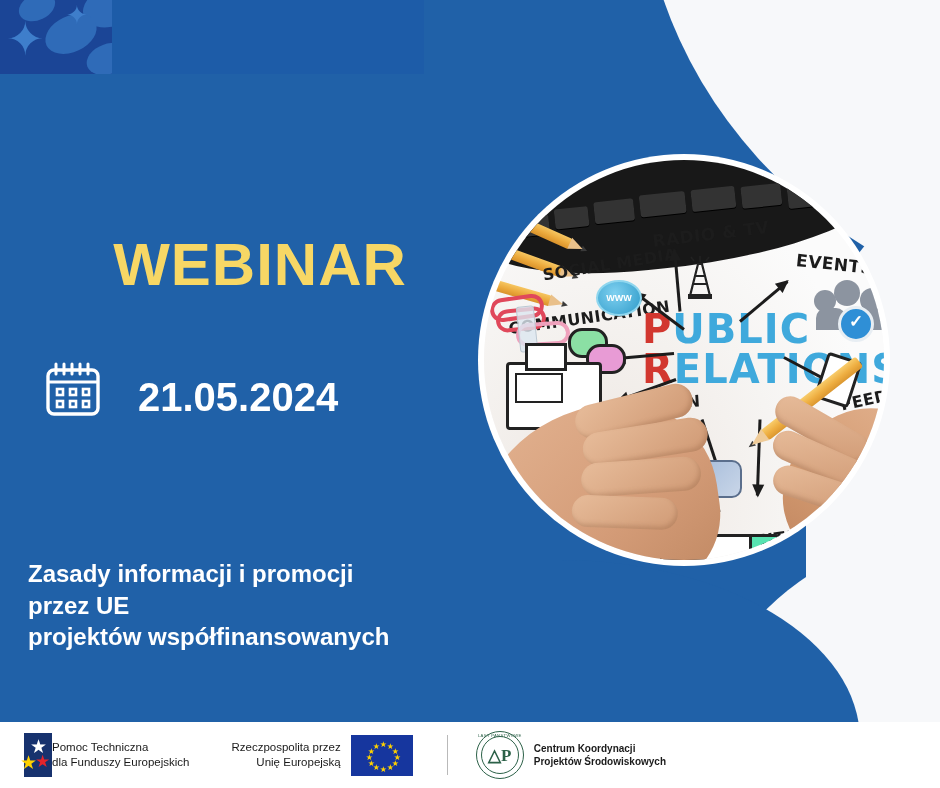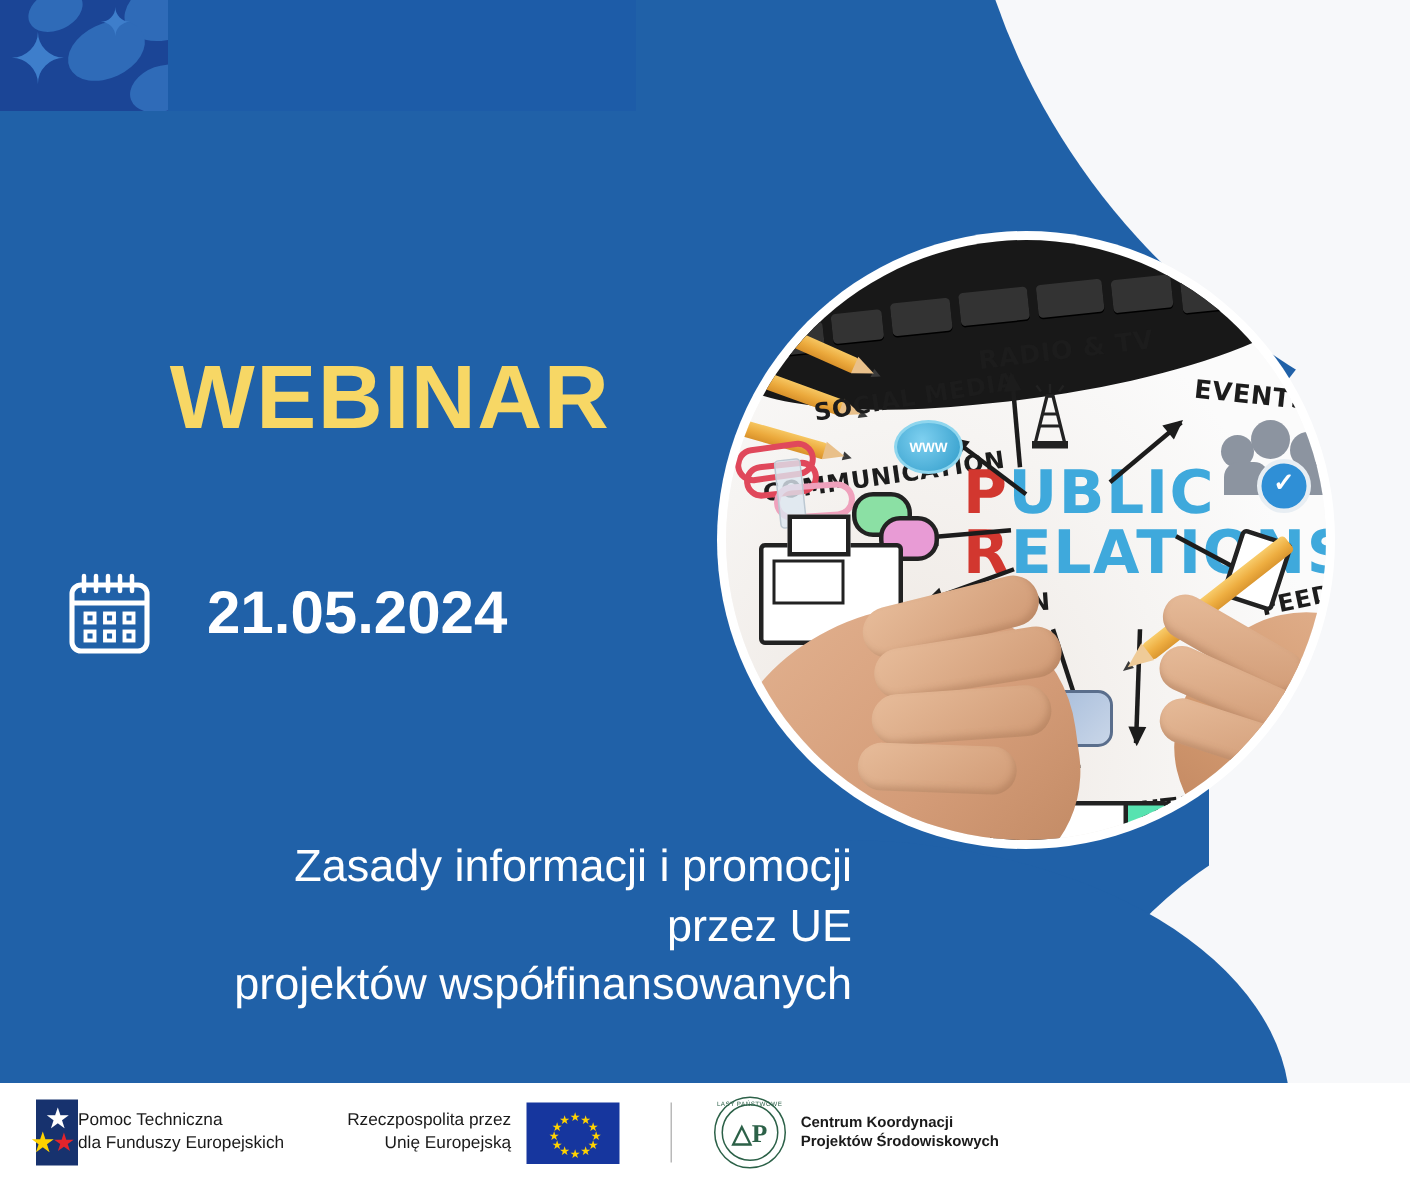--- a/index.html
+++ b/index.html
@@ -60,31 +60,31 @@
   }
 
   
   .webinar{
     position:absolute;left:0;top:230px;width:520px;text-align:center;
     color:#F7D765;font-size:60px;font-weight:bold;letter-spacing:1px;
   }
 
   
   .info-row{position:absolute;display:flex;align-items:center;}
-  .info-row.date{left:42px;top:378px;}
+  .info-row.date{left:42px;top:358px;align-items:flex-end;}
   .info-row.time{left:42px;top:448px;}
   .info-icon{width:62px;height:62px;flex:0 0 62px;position:relative;}
   .info-text{
     margin-left:34px;color:#FFFFFF;font-size:40px;font-weight:bold;letter-spacing:0px;
   }
 
   
   .subtitle{
-    position:absolute;left:28px;top:558px;width:540px;text-align:right;
-    color:#FFFFFF;font-size:30px;font-weight:normal;line-height:1.32;
+    position:absolute;left:28px;top:558px;width:540px;text-align:left;
+    color:#FFFFFF;font-size:24px;font-weight:bold;line-height:1.32;
   }
 
   
   .photo-circle{
     position:absolute;left:484px;top:160px;width:400px;height:400px;
     border-radius:50%;overflow:hidden;background:#FAFAFA;
     box-shadow:0 0 0 6px #FFFFFF;
   }
   .pc-inner{position:absolute;inset:0;background:
      radial-gradient(ellipse at 30% 85%, #EDE6E0 0%, #F6F4F2 45%, #FBFBFB 70%);}

